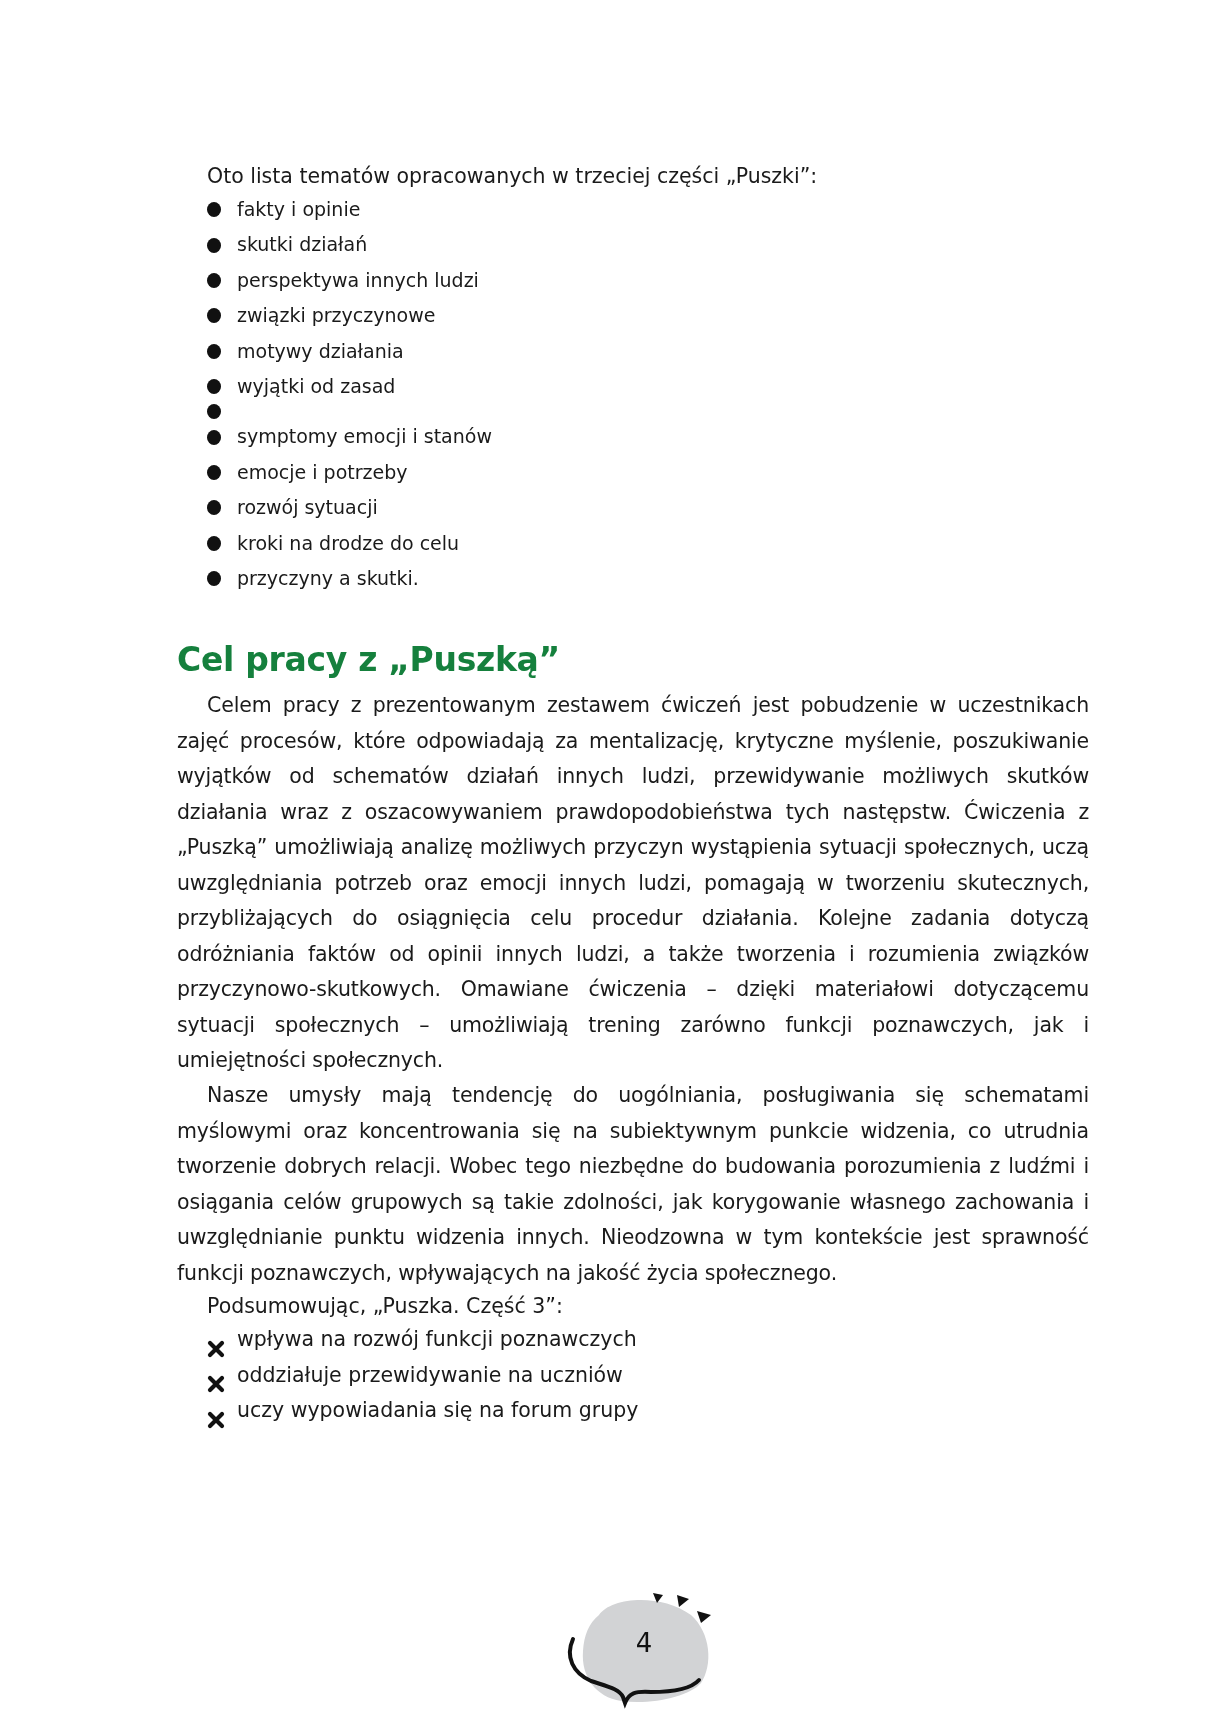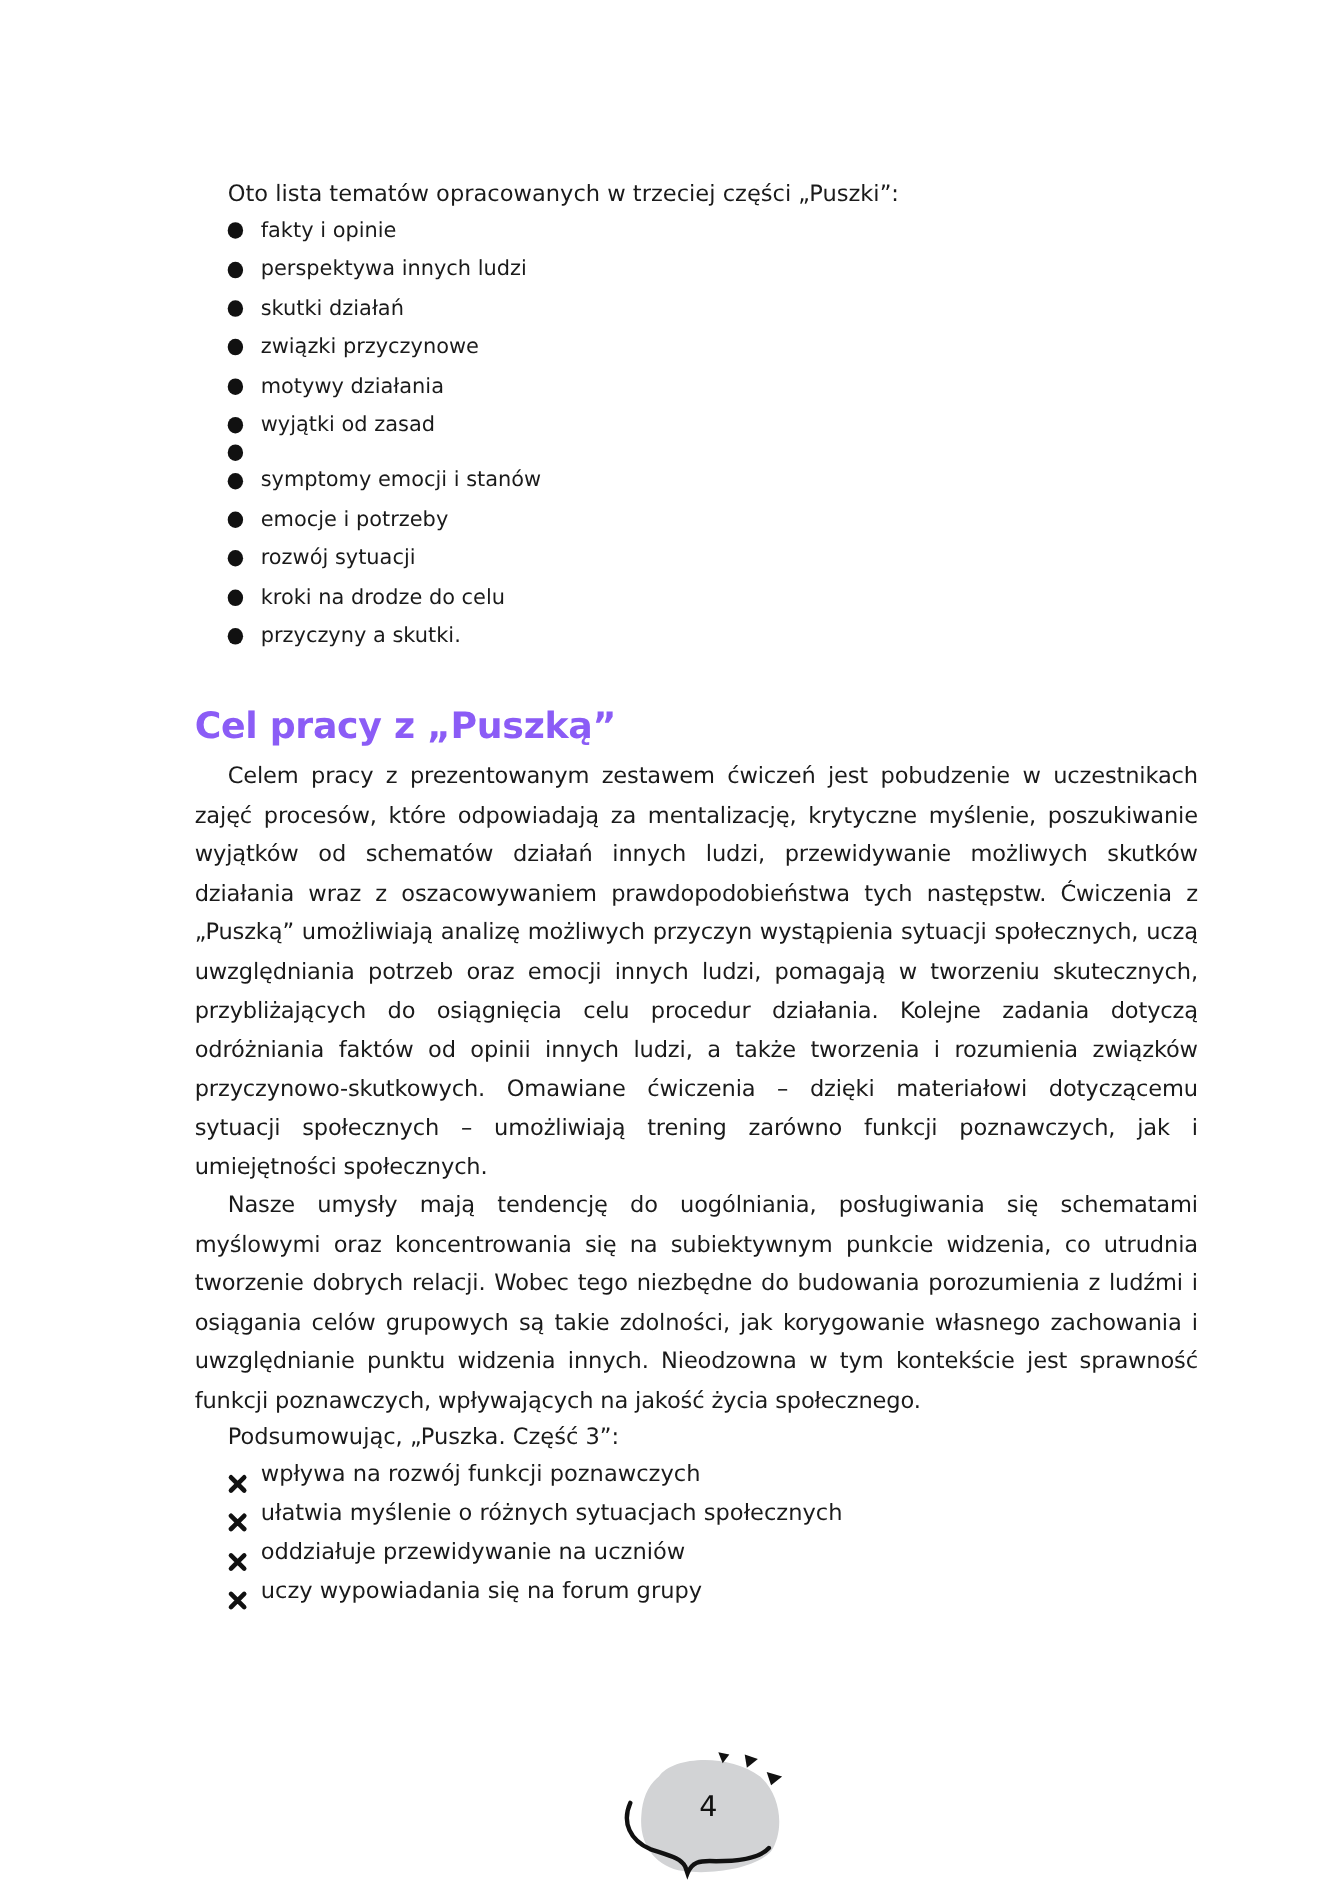--- a/index.html
+++ b/index.html
@@ -3,21 +3,21 @@
 <meta charset="utf-8">
 <style>
   html, body { margin: 0; padding: 0; background: #ffffff; }
   body { width: 1211px; height: 1730px; position: relative; overflow: hidden;
          font-family: "DejaVu Sans", sans-serif; color: #1a1a1a; }
   .page { position: absolute; left: 0; top: 0; width: 1211px; height: 1721px; margin-left: 31px; }
   .intro { position: absolute; left: 176px; top: 160px; font-size: 20.5px; line-height: 32px; margin: 0; }
   .topics { position: absolute; left: 176px; top: 192px; margin: 0; padding: 0; list-style: none; }
   .topics li { font-size: 19px; line-height: 35.4px; display: flex; align-items: center; }
   .dot { width: 14px; height: 15px; border-radius: 50%; background: #111; display: inline-block; margin-right: 16px; flex: none; }
-  h2.heading { position: absolute; left: 146px; top: 640px; margin: 0; font-size: 33px; font-weight: bold; letter-spacing: -0.3px; color: #8b5cf6; }
+  h2.heading { position: absolute; left: 146px; top: 640px; margin: 0; font-size: 33px; font-weight: bold; letter-spacing: -0.3px; color: #15803d; }
   .body { position: absolute; left: 146px; width: 912px; margin: 0; font-size: 20.5px; line-height: 35.5px; text-align: justify; text-indent: 30px; letter-spacing: -0.15px; }
   .p1 { top: 688px; }
   .p2 { top: 1078px; }
   .summary-intro { position: absolute; left: 176px; top: 1290px; font-size: 20.5px; line-height: 32px; margin: 0; }
   .benefits { position: absolute; left: 176px; top: 1322px; margin: 0; padding: 0; list-style: none; }
   .benefits li { font-size: 20.5px; line-height: 35.5px; display: flex; align-items: flex-end; }
   .cross { width: 18px; height: 18px; display: inline-block; margin-right: 12px; flex: none; }
   .pagenum-wrap { position: absolute; left: 520px; top: 1585px; width: 170px; height: 130px; }
   .pagenum-wrap svg { position: absolute; left: 0; top: 0; }
   .pagenum { position: absolute; left: 68px; top: 43px; width: 50px; text-align: center; font-size: 26px; color: #111; }
@@ -29,25 +29,25 @@
 
   <p class="intro">Oto lista tematów opracowanych w trzeciej części „Puszki”:</p>
 
   <ul class="topics">
     <li>
         <span class="dot"></span>
         <span>fakty i opinie</span>
       </li>
     <li>
         <span class="dot"></span>
-        <span>perspektywa innych ludzi</span>
+        <span>skutki działań</span>
       </li>
     <li>
         <span class="dot"></span>
-        <span>skutki działań</span>
+        <span>perspektywa innych ludzi</span>
       </li>
     <li>
         <span class="dot"></span>
         <span>związki przyczynowe</span>
       </li>
     <li>
         <span class="dot"></span>
         <span>motywy działania</span>
       </li>
     <li>
@@ -90,26 +90,20 @@
     <li>
       <svg class="cross" viewBox="0 0 18 18">
           <path d="M3 3 L15 15 M15 3 L3 15" stroke="#111" stroke-width="4.2" stroke-linecap="round"></path>
         </svg>
       <span>wpływa na rozwój funkcji poznawczych</span>
     </li>
     <li>
       <svg class="cross" viewBox="0 0 18 18">
           <path d="M3 3 L15 15 M15 3 L3 15" stroke="#111" stroke-width="4.2" stroke-linecap="round"></path>
         </svg>
-      <span>ułatwia myślenie o różnych sytuacjach społecznych</span>
-    </li>
-    <li>
-      <svg class="cross" viewBox="0 0 18 18">
-          <path d="M3 3 L15 15 M15 3 L3 15" stroke="#111" stroke-width="4.2" stroke-linecap="round"></path>
-        </svg>
       <span>oddziałuje przewidywanie na uczniów</span>
     </li>
     <li>
       <svg class="cross" viewBox="0 0 18 18">
           <path d="M3 3 L15 15 M15 3 L3 15" stroke="#111" stroke-width="4.2" stroke-linecap="round"></path>
         </svg>
       <span>uczy wypowiadania się na forum grupy</span>
     </li>
   </ul>
 

